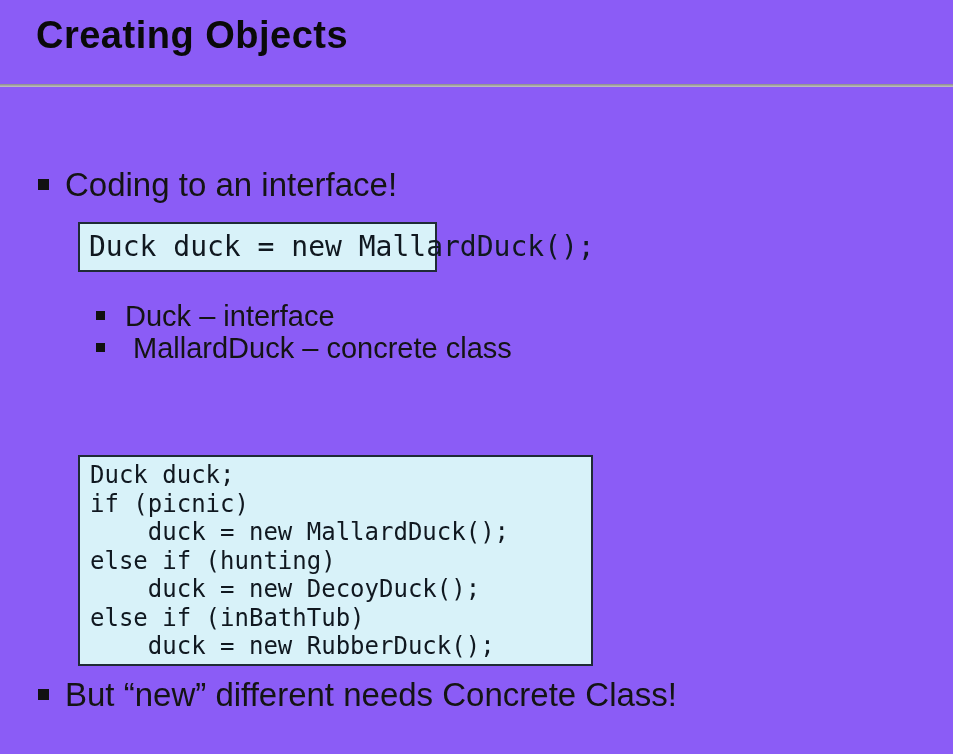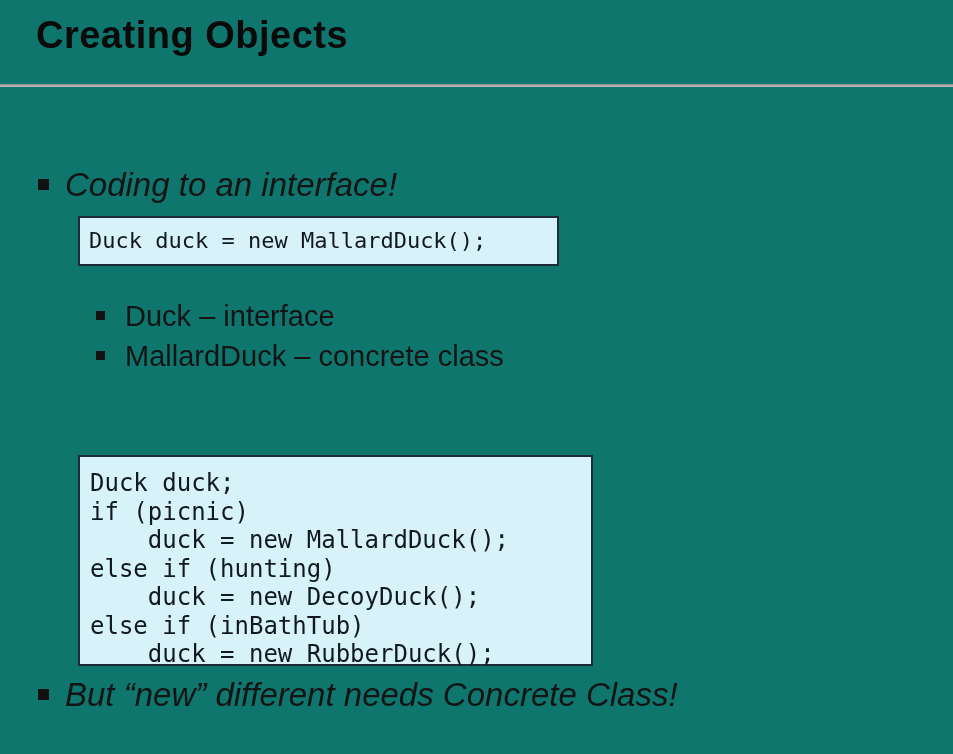--- a/index.html
+++ b/index.html
@@ -7,21 +7,21 @@
     --code-border: #1f2b36;
     --divider: #9a9a9a;
     --text: #121212;
   }
   * { margin: 0; padding: 0; box-sizing: border-box; }
   html, body { background: #ffffff; }
   .slide {
     position: relative;
     width: 953px;
     height: 754px;
-    background: #0f766e;
+    background: #8b5cf6;
     font-family: "Liberation Sans", sans-serif;
     color: var(--text);
     overflow: hidden;
   }
   .slide-title {
     position: absolute;
     left: 36px;
     top: 14px;
     font-size: 38px;
     font-weight: bold;
@@ -47,21 +47,20 @@
     height: 11px;
     background: #111111;
     margin-top: 14px;
     margin-right: 16px;
   }
   .bullet-text {
     font-size: 33px;
     line-height: 40px;
     color: #141414;
     white-space: nowrap;
-    font-style: italic;
   }
   .bullet-1 { left: 38px; top: 165px; }
   .bullet-2 { left: 38px; top: 411px; }
   .bullet-3 { left: 38px; top: 675px; }
   .sub-bullet-row {
     position: absolute;
     left: 96px;
     display: flex;
     align-items: flex-start;
   }
@@ -73,46 +72,46 @@
     margin-top: 13px;
     margin-right: 20px;
   }
   .sub-bullet-text {
     font-size: 29px;
     line-height: 36px;
     color: #141414;
     white-space: nowrap;
   }
   .sub-bullet-1 { top: 298px; }
-  .sub-bullet-2 { top: 338px; }
+  .sub-bullet-2 { top: 330px; gap: 8px; }
   .code-box {
     position: absolute;
     background: var(--code-bg);
     border: 2px solid var(--code-border);
     font-family: "DejaVu Sans Mono", monospace;
     color: #101820;
     white-space: pre;
   }
   .code-box-1 {
     left: 78px;
-    top: 216px;
-    width: 481px;
+    top: 222px;
+    width: 359px;
     height: 50px;
-    font-size: 22px;
+    font-size: 28px;
     line-height: 46px;
     padding-left: 9px;
   }
   .code-box-2 {
     left: 78px;
     top: 455px;
     width: 515px;
     height: 211px;
     font-size: 24px;
     line-height: 28.5px;
-    padding: 12px 0 0 10px;
+    padding: 4px 0 0 10px;
   }
 </style>
 </head>
 <body>
 
 <div class="slide">
 
   <div class="slide-title">Creating Objects</div>
 
   <div class="title-divider"></div>

